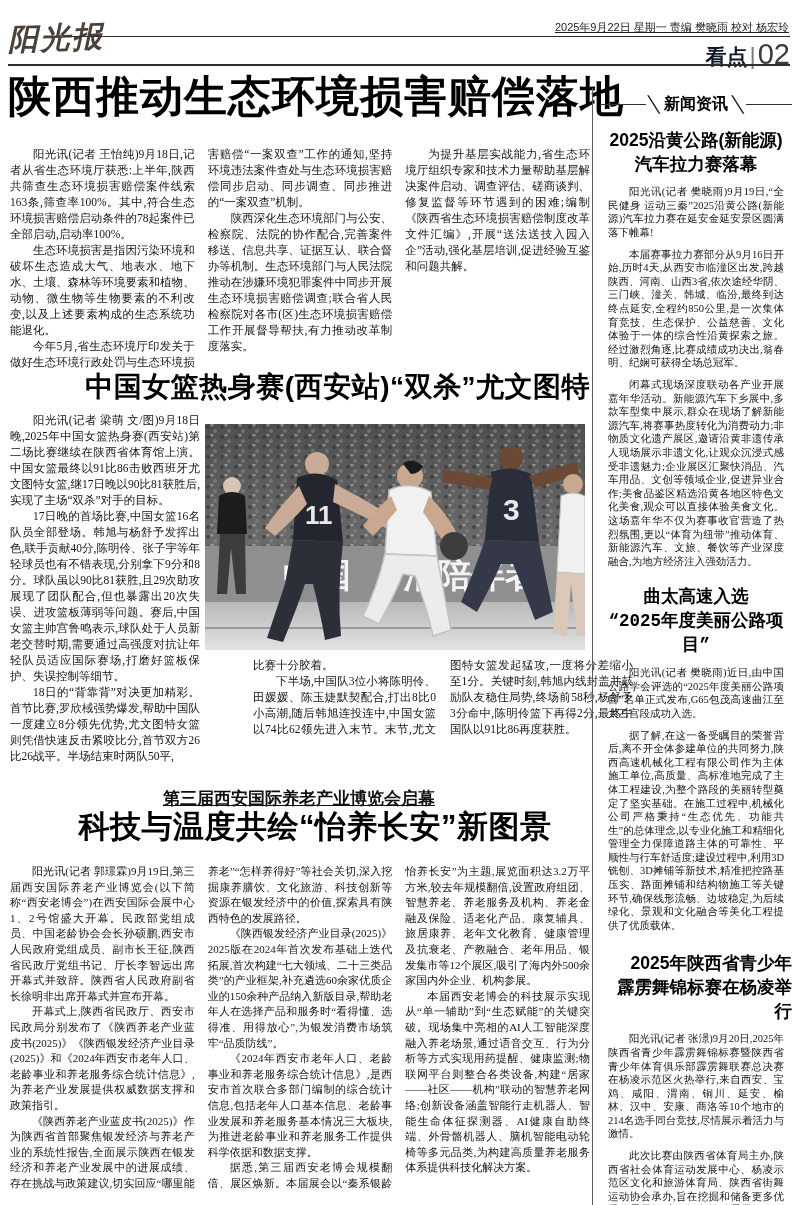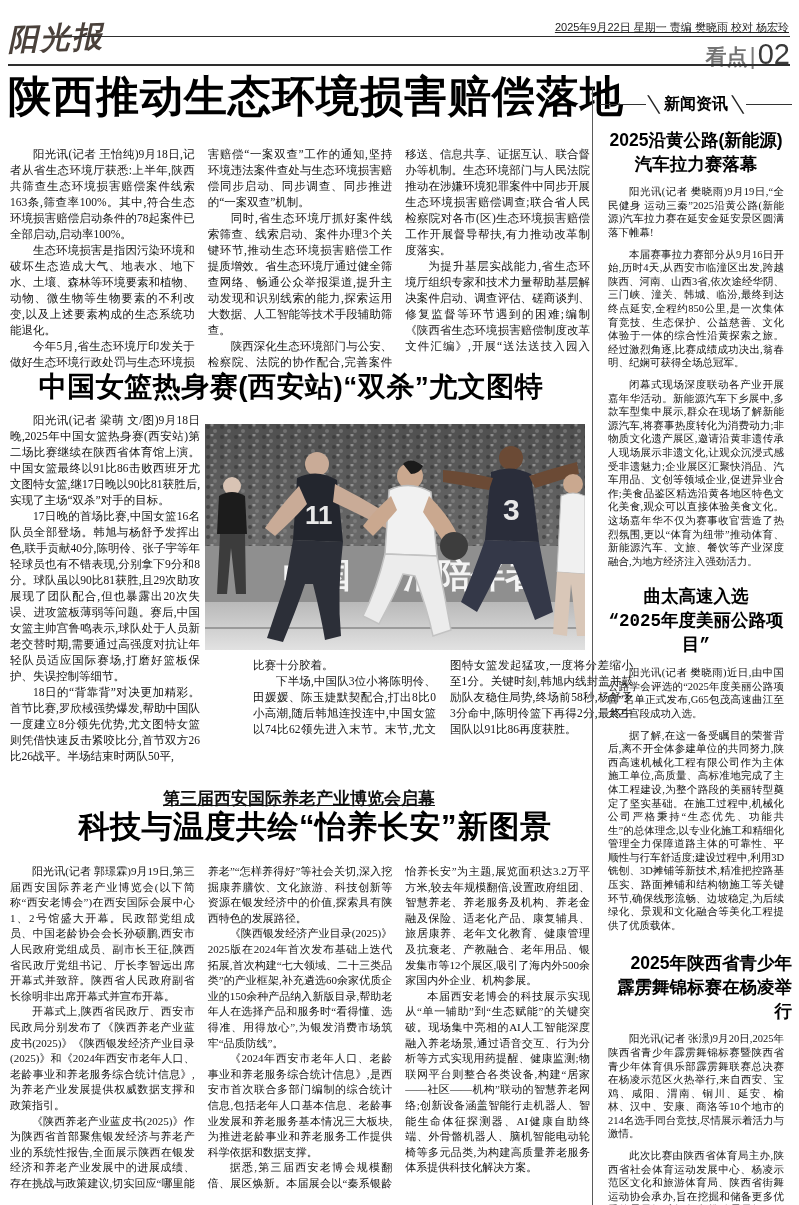--- a/index.html
+++ b/index.html
@@ -14,27 +14,27 @@
     left:8px;top:18px;font-size:30px;font-weight:bold;font-style:italic;
     color:#4a413b;transform:rotate(-2deg);letter-spacing:2px;
     font-family:"Liberation Serif",serif;
   }
   .rule-thin{height:1px;background:#2e2e2e;}
   .rule-thick{height:2px;background:#2e2e2e;}
   .dateline{top:20px;right:10px;font-size:11px;color:#222;
     font-family:"Liberation Sans","DejaVu Sans",sans-serif;text-decoration:underline;}
   .section-box{top:38px;right:9px;text-align:right;color:#3f3f3f;
     font-family:"Liberation Sans","DejaVu Sans",sans-serif;}
-  .section-box .sec{font-size:21px;font-weight:bold;color:#737373;}
+  .section-box .sec{font-size:21px;font-weight:bold;color:#0f172a;}
   .section-box .bar{font-size:24px;color:#7a7a7a;margin:0 2px;}
   .section-box .pg{font-size:29px;color:#3a3a3a;margin-top:8px;}
   
   .h-black{font-family:"Liberation Sans","DejaVu Sans",sans-serif;font-weight:900;color:#000;}
   .art1-headline{left:8px;top:74px;width:582px;font-size:43px;line-height:1.05;letter-spacing:1px;white-space:nowrap;}
-  .art2-headline{left:0;top:368px;width:582px;text-align:center;font-size:28px;letter-spacing:0.5px;}
+  .art2-headline{left:8px;top:368px;width:582px;text-align:right;font-size:28px;letter-spacing:0.5px;}
   .art3-kicker{left:8px;top:787px;width:582px;text-align:center;font-size:17px;font-weight:bold;color:#111;
     font-family:"Liberation Sans","DejaVu Sans",sans-serif;text-decoration:underline;}
   .art3-headline{left:24px;top:806px;width:582px;text-align:center;font-size:31px;letter-spacing:0.5px;}
   
   .bodytext{font-size:11.5px;line-height:16px;text-align:justify;color:#141414;}
   .bodytext p{margin:0;text-indent:2em;}
   .art1-body{left:10px;top:146px;width:580px;height:226px;
     column-count:3;column-gap:13px;column-fill:auto;overflow:hidden;}
   .art2-col1{left:10px;top:412px;width:190px;height:374px;overflow:hidden;}
   .art2-cols2{left:205px;top:657px;width:380px;height:82px;
@@ -67,21 +67,20 @@
 <div class="abs section-box">
   <span class="sec">看点</span><span class="bar">|</span><span class="pg">02</span>
 </div>
 <div class="abs rule-thick" style="left:8px;top:64px;width:782px;"></div>
 
 <div class="abs h-black art1-headline">陕西推动生态环境损害赔偿落地</div>
 <div class="abs bodytext art1-body">
     <p>阳光讯(记者 王怡纯)9月18日,记者从省生态环境厅获悉:上半年,陕西共筛查生态环境损害赔偿案件线索163条,筛查率100%。其中,符合生态环境损害赔偿启动条件的78起案件已全部启动,启动率100%。</p>
     <p>生态环境损害是指因污染环境和破坏生态造成大气、地表水、地下水、土壤、森林等环境要素和植物、动物、微生物等生物要素的不利改变,以及上述要素构成的生态系统功能退化。</p>
     <p>今年5月,省生态环境厅印发关于做好生态环境行政处罚与生态环境损害赔偿“一案双查”工作的通知,坚持环境违法案件查处与生态环境损害赔偿同步启动、同步调查、同步推进的“一案双查”机制。</p>
-    <p>同时,省生态环境厅抓好案件线索筛查、线索启动、案件办理3个关键环节,推动生态环境损害赔偿工作提质增效。省生态环境厅通过健全筛查网络、畅通公众举报渠道,提升主动发现和识别线索的能力,探索运用大数据、人工智能等技术手段辅助筛查。</p>
     <p>陕西深化生态环境部门与公安、检察院、法院的协作配合,完善案件移送、信息共享、证据互认、联合督办等机制。生态环境部门与人民法院推动在涉嫌环境犯罪案件中同步开展生态环境损害赔偿调查;联合省人民检察院对各市(区)生态环境损害赔偿工作开展督导帮扶,有力推动改革制度落实。</p>
     <p>为提升基层实战能力,省生态环境厅组织专家和技术力量帮助基层解决案件启动、调查评估、磋商谈判、修复监督等环节遇到的困难;编制《陕西省生态环境损害赔偿制度改革文件汇编》,开展“送法送技入园入企”活动,强化基层培训,促进经验互鉴和问题共解。</p>
   </div>
 
 <div class="abs h-black art2-headline">中国女篮热身赛(西安站)“双杀”尤文图特</div>
 <div class="abs bodytext art2-col1">
     <p>阳光讯(记者 梁萌 文/图)9月18日晚,2025年中国女篮热身赛(西安站)第二场比赛继续在陕西省体育馆上演。中国女篮最终以91比86击败西班牙尤文图特女篮,继17日晚以90比81获胜后,实现了主场“双杀”对手的目标。</p>
     <p>17日晚的首场比赛,中国女篮16名队员全部登场。韩旭与杨舒予发挥出色,联手贡献40分,陈明伶、张子宇等年轻球员也有不错表现,分别拿下9分和8分。球队虽以90比81获胜,且29次助攻展现了团队配合,但也暴露出20次失误、进攻篮板薄弱等问题。赛后,中国女篮主帅宫鲁鸣表示,球队处于人员新老交替时期,需要通过高强度对抗让年轻队员适应国际赛场,打磨好篮板保护、失误控制等细节。</p>
     <p>18日的“背靠背”对决更加精彩。首节比赛,罗欣棫强势爆发,帮助中国队一度建立8分领先优势,尤文图特女篮则凭借快速反击紧咬比分,首节双方26比26战平。半场结束时两队50平,</p>
   </div>

